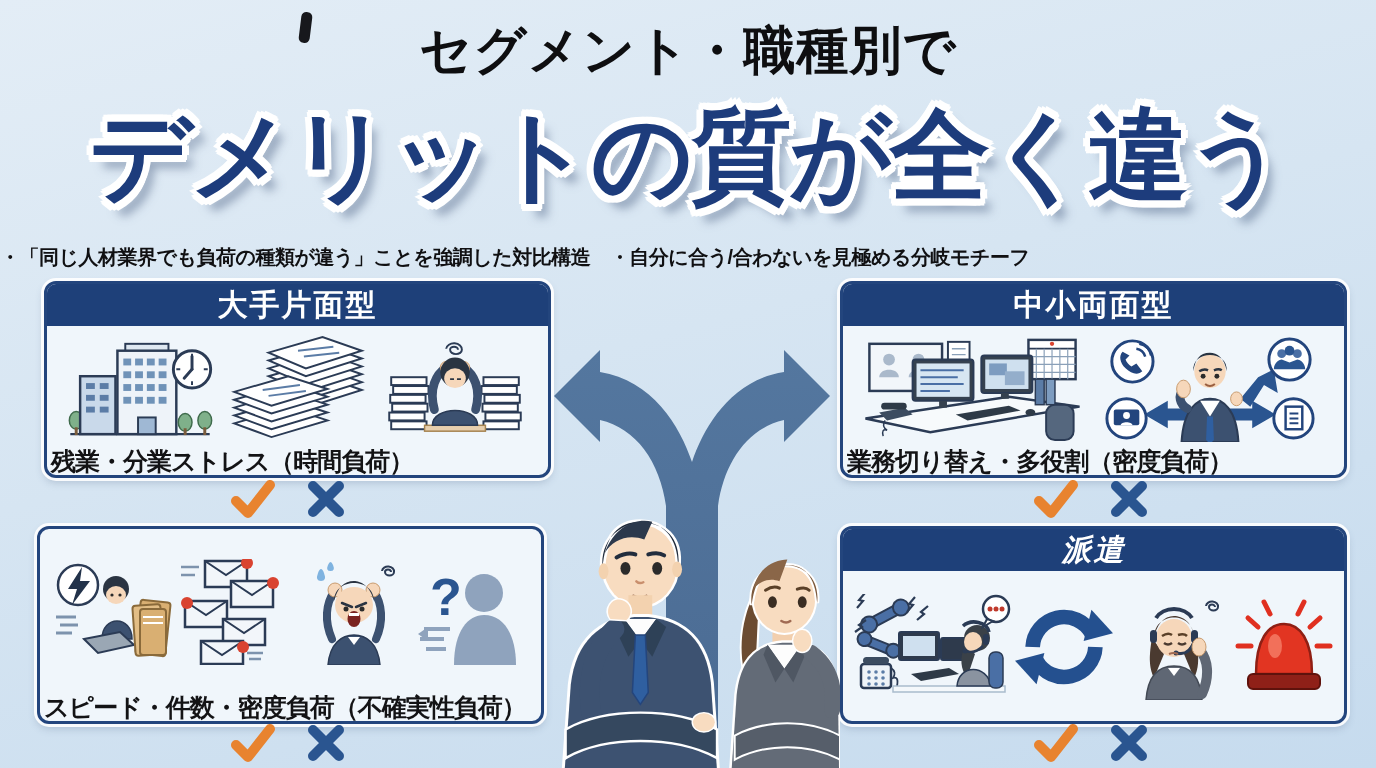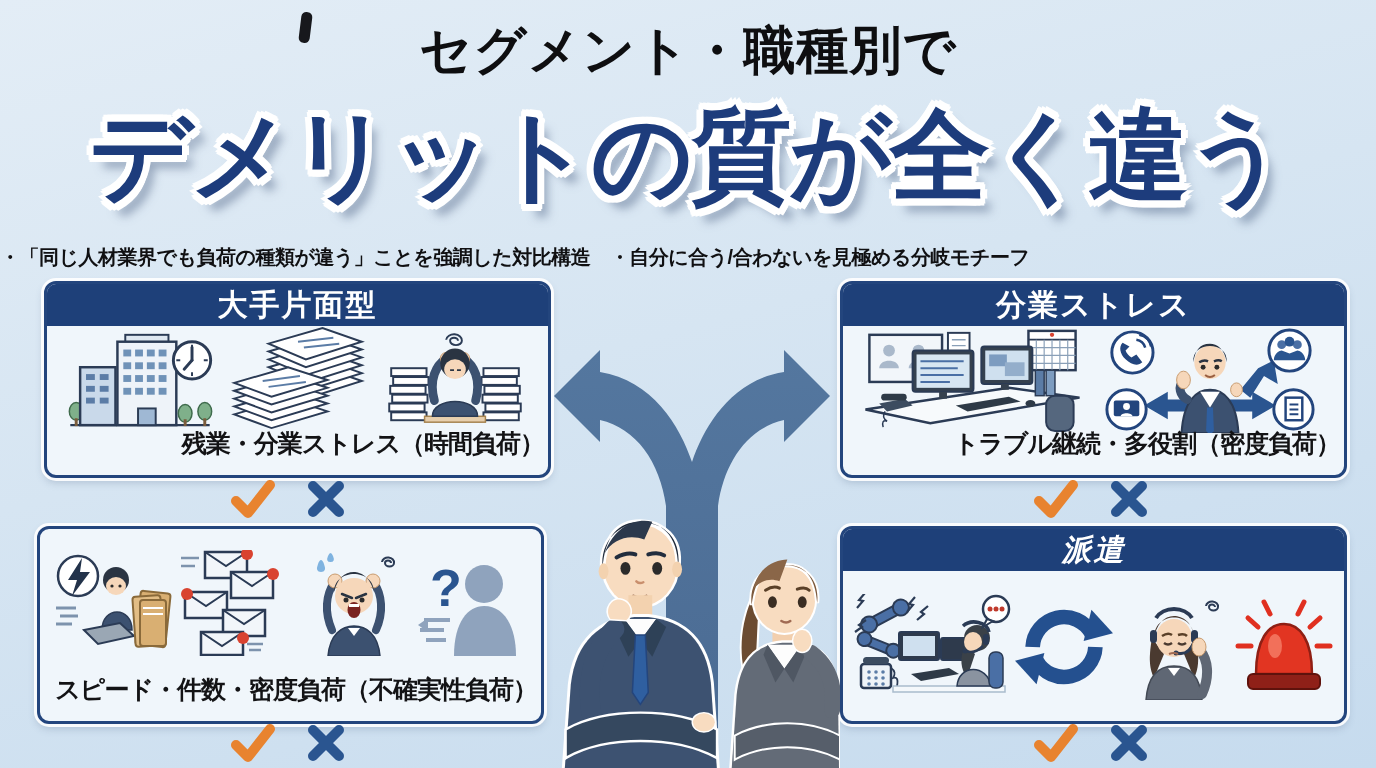--- a/index.html
+++ b/index.html
@@ -39,22 +39,22 @@
     background:#1e4079;color:#fff;text-align:center;
     font-size:30px;font-weight:800;line-height:42px;height:42px;flex:0 0 auto;
     letter-spacing:2px;
   }
   .panel-body{
     flex:1;display:flex;align-items:center;justify-content:space-evenly;
     padding:2px 6px 0 6px;min-height:0;
   }
   .panel-body svg{display:block;}
   .panel-caption{
-    flex:0 0 auto;text-align:right;font-size:25px;font-weight:900;color:#131315;
-    letter-spacing:-1px;padding:0 4px 18px 4px;line-height:1.1;white-space:nowrap;
+    flex:0 0 auto;text-align:left;font-size:25px;font-weight:900;color:#131315;
+    letter-spacing:-1px;padding:0 4px 0 4px;line-height:1.1;white-space:nowrap;
   }
   .marks{
     position:absolute;width:501px;height:44px;display:flex;align-items:center;
     justify-content:center;gap:30px;
   }
   .marks.m1{left:37px;top:477px;}
   .marks.m2{left:840px;top:477px;}
   .marks.m3{left:37px;top:721px;}
   .marks.m4{left:840px;top:721px;}
   .center-arrow{position:absolute;left:552px;top:336px;width:280px;height:434px;z-index:0;}
@@ -232,21 +232,21 @@
   <div class="marks m1">
     <svg width="46" height="40" viewBox="0 0 44 40">
         <path d="M5,22 L17,34 L39,6" stroke="#e8832f" stroke-width="10" fill="none" stroke-linecap="round" stroke-linejoin="round"></path>
       </svg>
     <svg width="40" height="40" viewBox="0 0 40 40">
         <path d="M7,7 L33,33 M33,7 L7,33" stroke="#2a5590" stroke-width="10" fill="none" stroke-linecap="round"></path>
       </svg>
   </div>
 
   <div class="panel p2">
-    <div class="panel-header">分業ストレス</div>
+    <div class="panel-header">中小両面型</div>
     <div class="panel-body">
       <svg width="222" height="108" viewBox="0 0 225 110">
         <rect x="8" y="10" width="74" height="48" fill="#f2f6fa" stroke="#2b3b55" stroke-width="2.5"></rect>
         <circle cx="28" cy="26" r="6" fill="#aab9cb"></circle>
           <path d="M18,44 C18,34 38,34 38,44 Z" fill="#aab9cb"></path>
         <circle cx="58" cy="26" r="6" fill="#aab9cb"></circle>
           <path d="M48,44 C48,34 68,34 68,44 Z" fill="#aab9cb"></path>
         <rect x="88" y="8" width="22" height="28" fill="#fff" stroke="#2b3b55" stroke-width="2"></rect>
         <line x1="92" y1="15" x2="106" y2="15" stroke="#8aa0b8" stroke-width="1.5"></line>
         <line x1="92" y1="21" x2="106" y2="21" stroke="#8aa0b8" stroke-width="1.5"></line>
@@ -325,21 +325,21 @@
         <path d="M104,38 q5,-3 9,-1" stroke="#2a3442" stroke-width="2.5" fill="none"></path>
         <path d="M119,37 q5,-2 8,0" stroke="#2a3442" stroke-width="2.5" fill="none"></path>
         <circle cx="108" cy="43" r="2.5" fill="#2b2b2b"></circle>
           <circle cx="122" cy="43" r="2.5" fill="#2b2b2b"></circle>
         <path d="M110,51 q5,4 10,0" stroke="#9a5f40" stroke-width="2" fill="none"></path>
         <path d="M92,76 C84,72 82,62 88,58" stroke="#3c5170" stroke-width="9" fill="none" stroke-linecap="round"></path>
         <ellipse cx="88" cy="56" rx="7" ry="9" fill="#f6d7ba" stroke="#c99b6e" stroke-width="1"></ellipse>
         <ellipse cx="142" cy="66" rx="6" ry="7" fill="#f6d7ba" stroke="#c99b6e" stroke-width="1"></ellipse>
       </svg>
     </div>
-    <div class="panel-caption">トラブル継続・多役割（密度負荷）</div>
+    <div class="panel-caption">業務切り替え・多役割（密度負荷）</div>
   </div>
   <div class="marks m2">
     <svg width="46" height="40" viewBox="0 0 44 40">
         <path d="M5,22 L17,34 L39,6" stroke="#e8832f" stroke-width="10" fill="none" stroke-linecap="round" stroke-linejoin="round"></path>
       </svg>
     <svg width="40" height="40" viewBox="0 0 40 40">
         <path d="M7,7 L33,33 M33,7 L7,33" stroke="#2a5590" stroke-width="10" fill="none" stroke-linecap="round"></path>
       </svg>
   </div>
 

